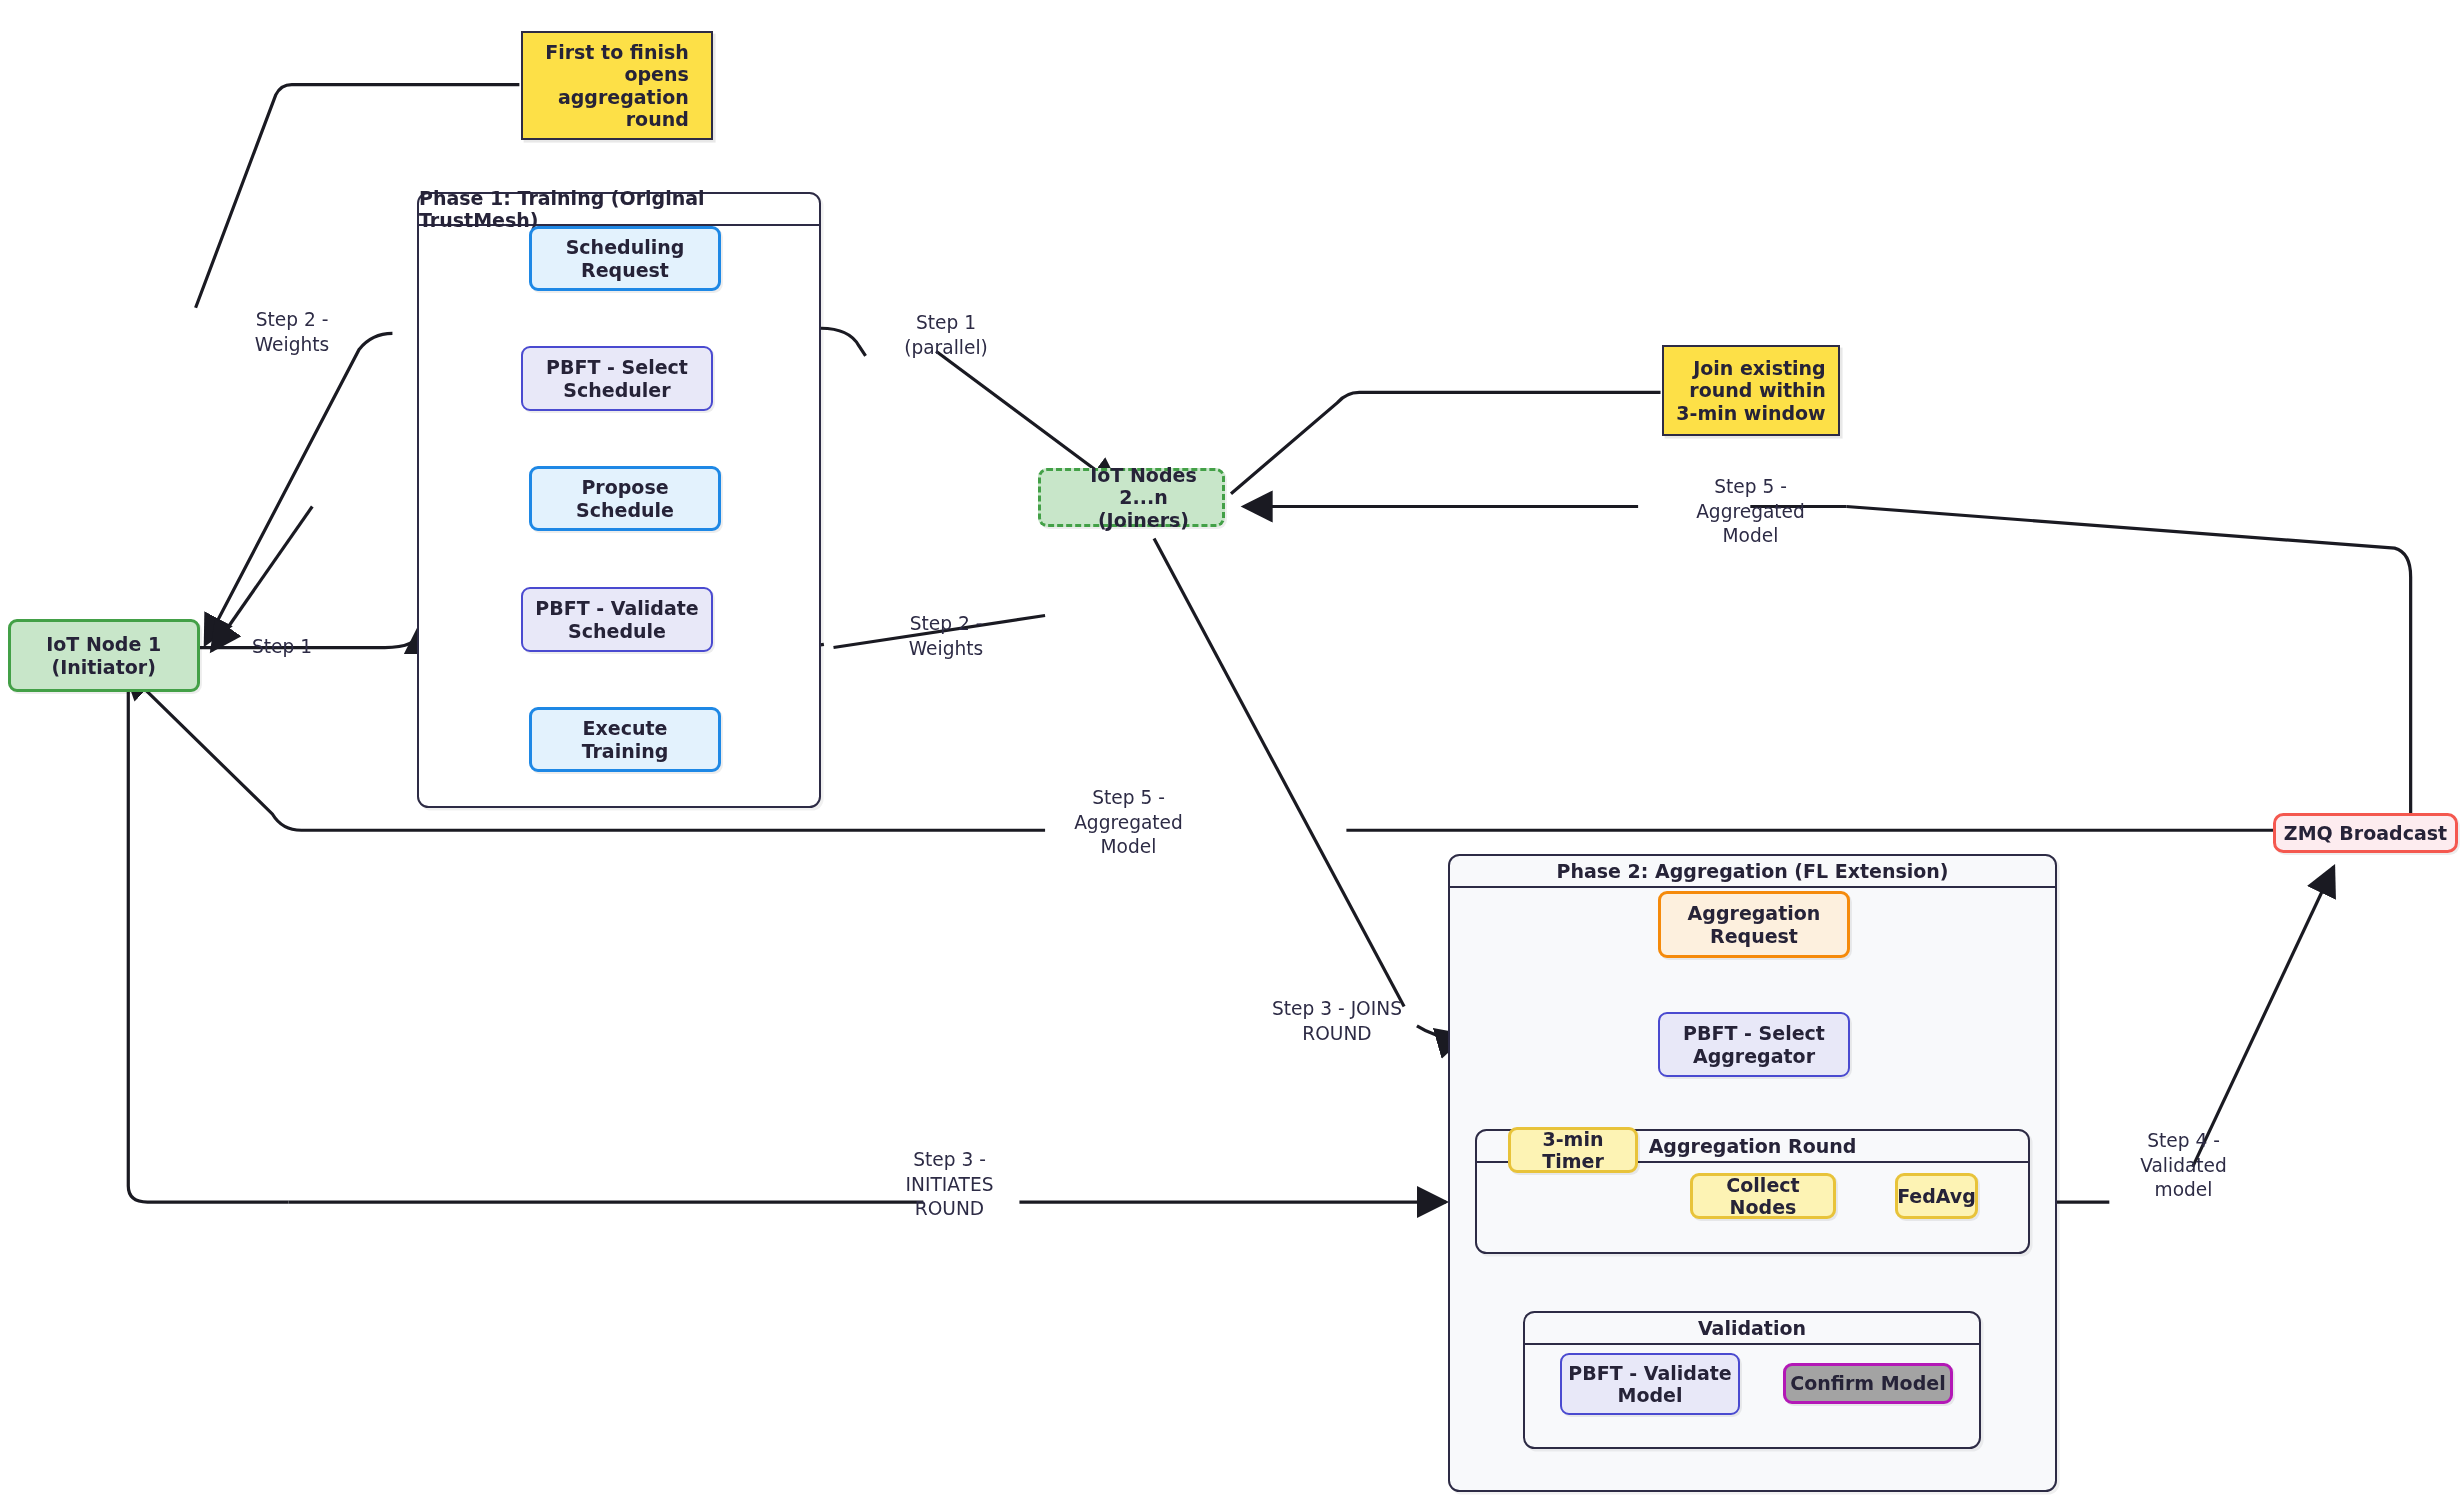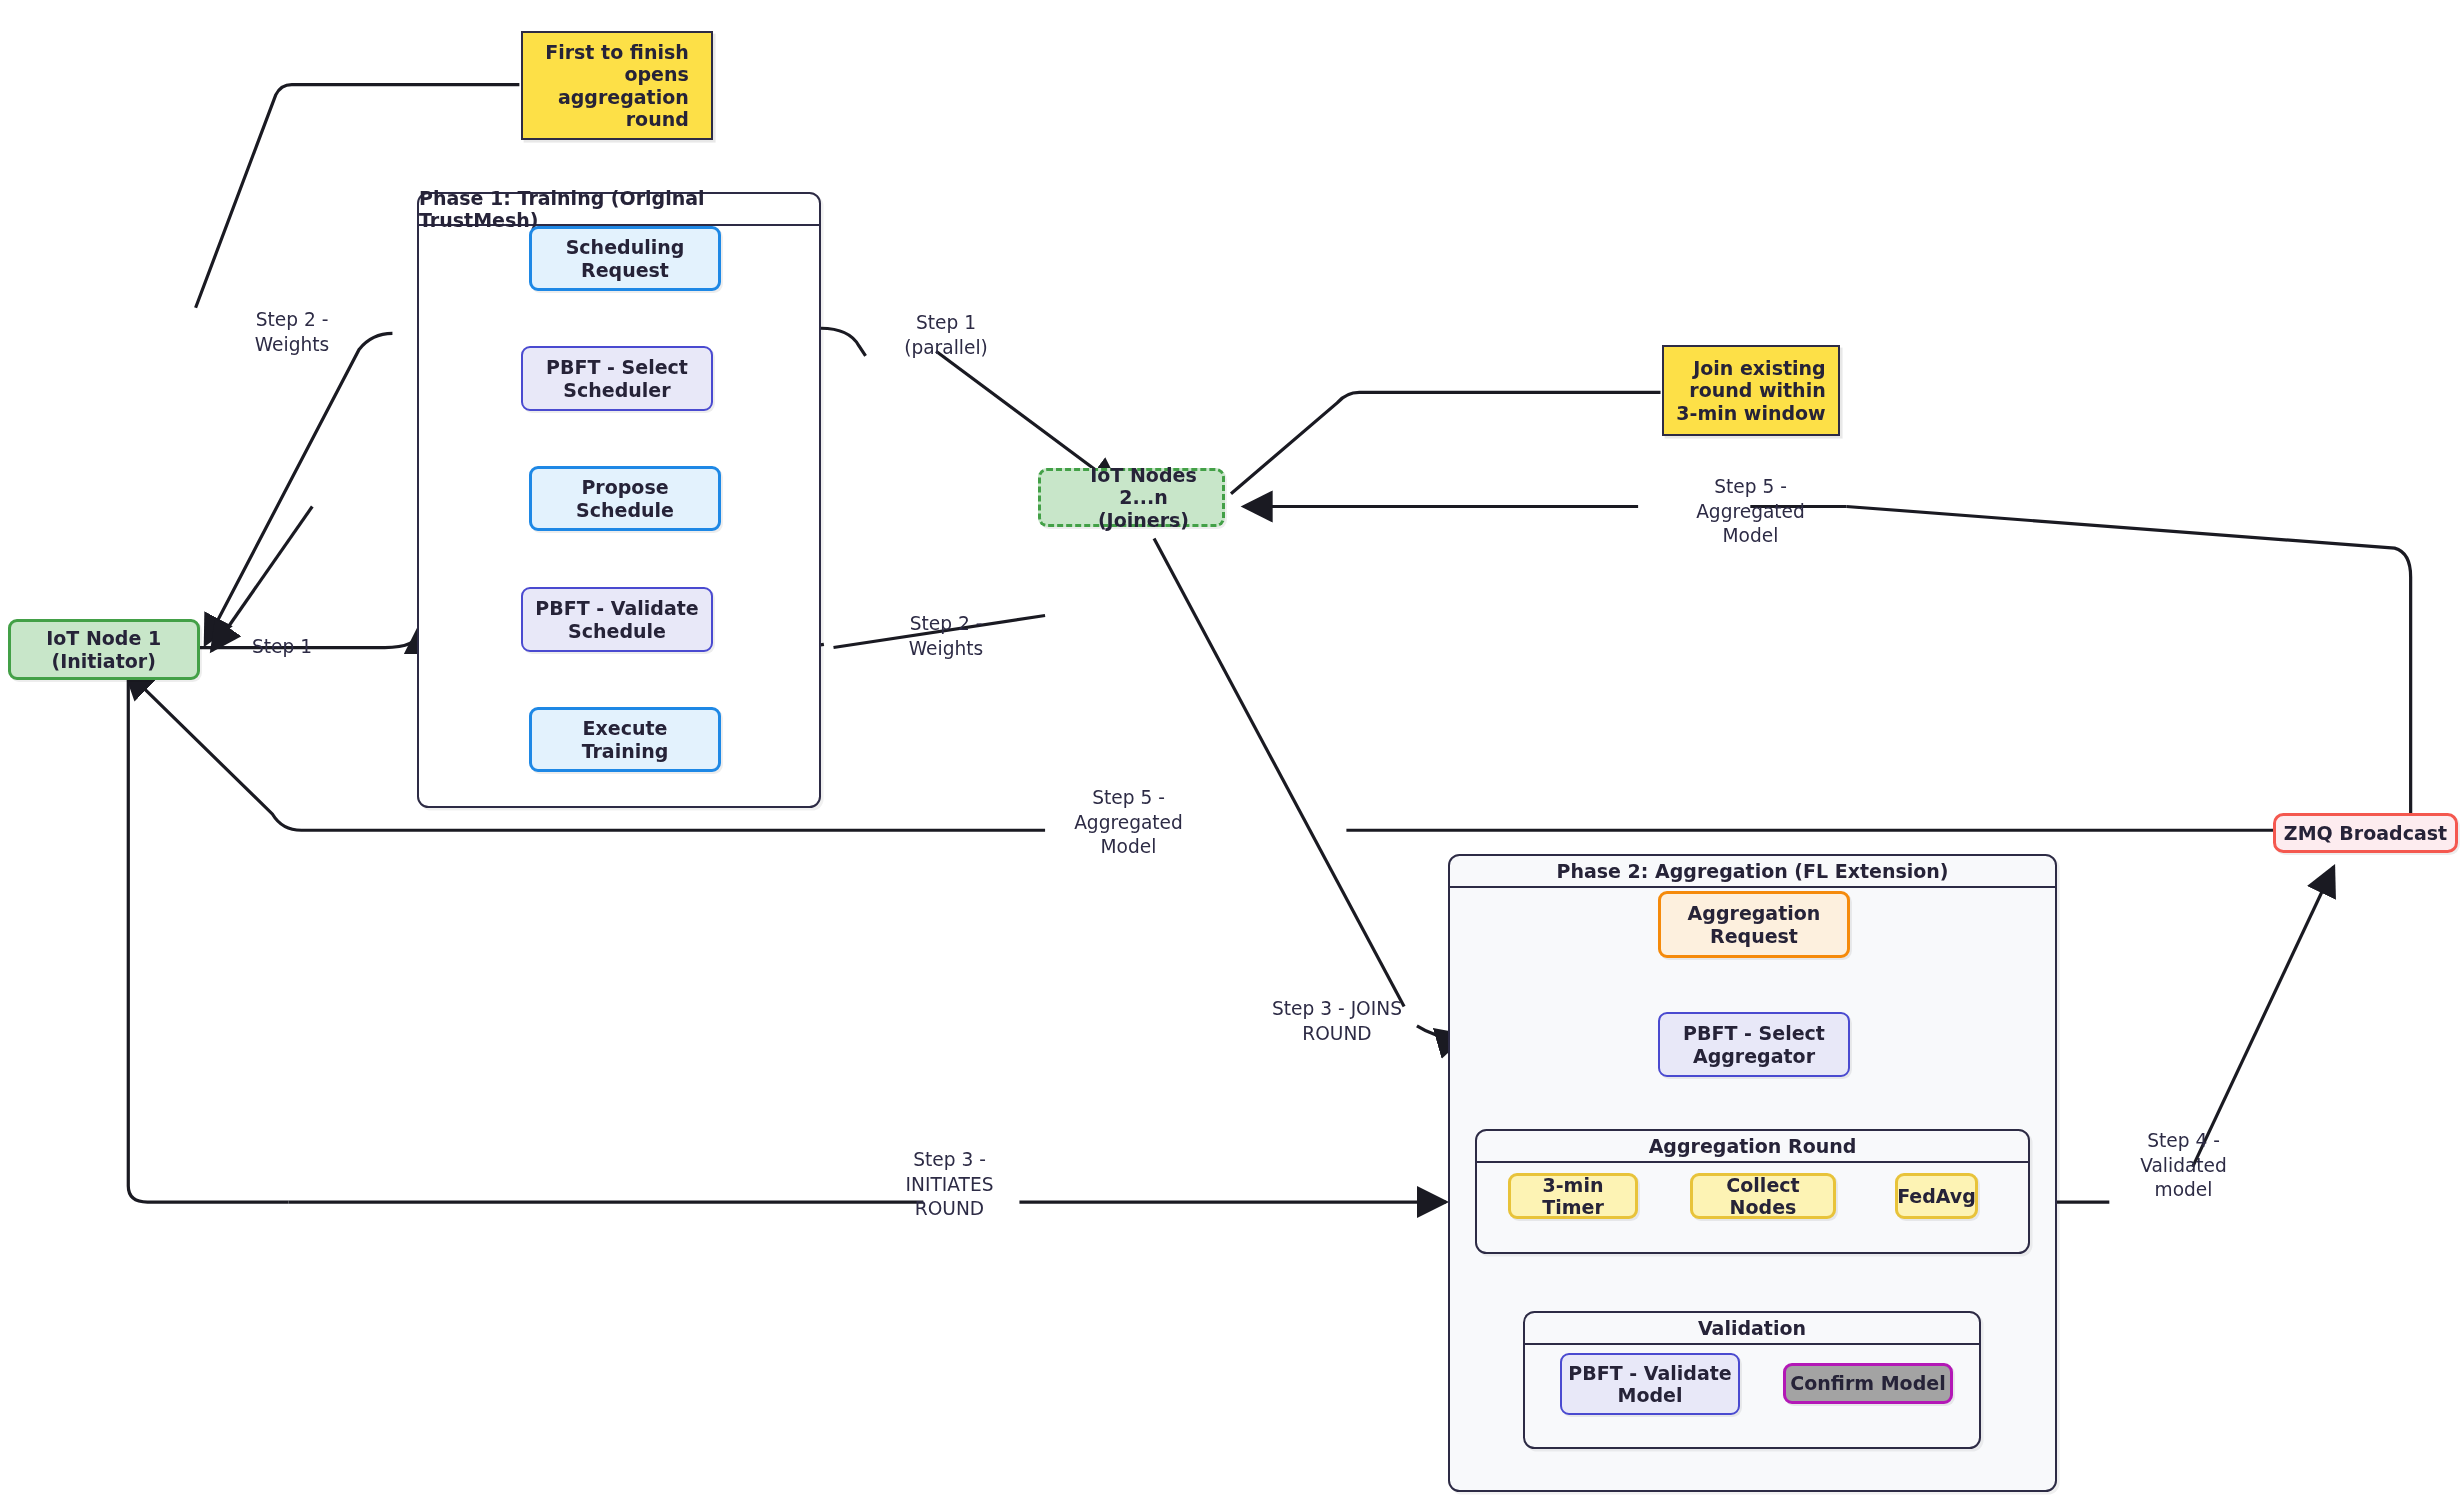--- a/index.html
+++ b/index.html
@@ -153,21 +153,21 @@
 
   <div class="node n-purple" style="left:1658px;top:1012px;width:192px;height:65px;font-size:19px;">
     <span>PBFT - Select
 Aggregator</span>
   </div>
 
   <div class="cluster" style="left:1475px;top:1129px;width:555px;height:125px;">
     <div class="ctitle">Aggregation Round</div>
   </div>
 
-  <div class="node n-yellow" style="left:1508px;top:1173px;width:130px;height:46px;font-size:19px;">
+  <div class="node n-yellow" style="left:1508px;top:1127px;width:130px;height:46px;font-size:19px;">
     <span>3-min Timer</span>
   </div>
 
   <div class="node n-yellow" style="left:1690px;top:1173px;width:146px;height:46px;font-size:19px;">
     <span>Collect Nodes</span>
   </div>
 
   <div class="node n-yellow" style="left:1895px;top:1173px;width:83px;height:46px;font-size:19px;">
     <span>FedAvg</span>
   </div>
@@ -178,21 +178,21 @@
 
   <div class="node n-purple" style="left:1560px;top:1353px;width:180px;height:62px;font-size:19px;">
     <span>PBFT - Validate
 Model</span>
   </div>
 
   <div class="node n-magenta" style="left:1783px;top:1363px;width:170px;height:41px;font-size:19px;">
     <span>Confirm Model</span>
   </div>
 
-  <div class="node n-green" style="left:7.7px;top:619px;width:192px;height:61px;font-size:19px;">
+  <div class="node n-green" style="left:7.7px;top:619px;width:192px;height:73px;font-size:19px;">
     <span>IoT Node 1
 (Initiator)</span>
   </div>
 
   <div class="node n-green-dashed" style="left:1038px;top:468px;width:187px;height:59px;font-size:19px;padding-left:24px;">
     <span>IoT Nodes 2...n
 (Joiners)</span>
   </div>
 
   <div class="node n-pink" style="left:2273px;top:813px;width:185px;height:40px;font-size:19px;border-radius:10.3px;">

